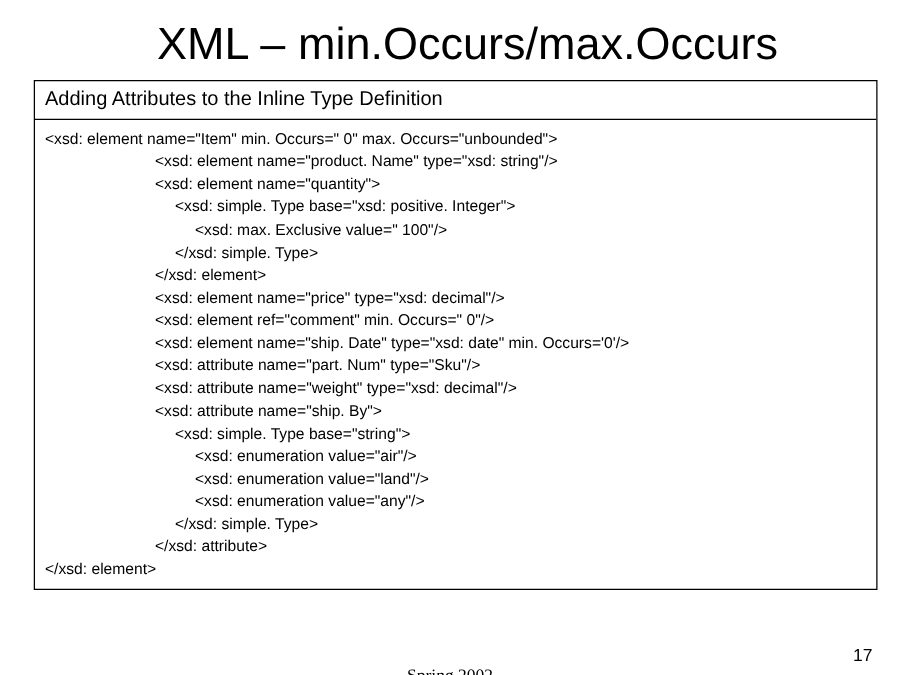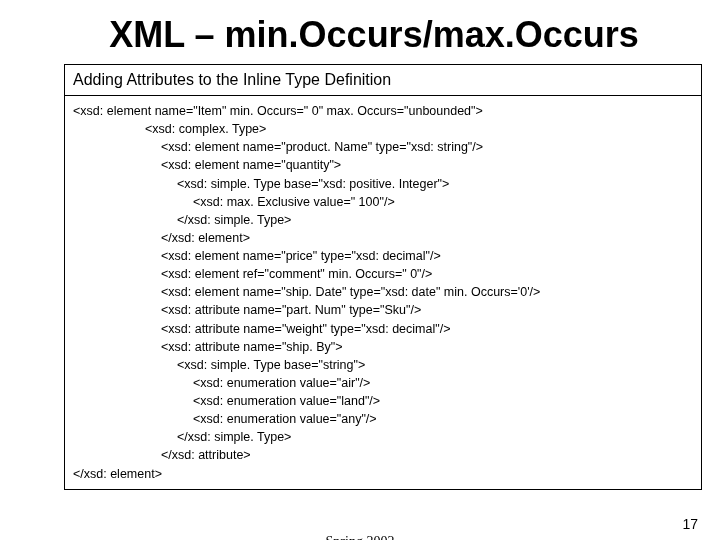--- a/index.html
+++ b/index.html
@@ -13,27 +13,27 @@
   }
   .slide {
     width: 720px;
     height: 540px;
     position: relative;
     box-sizing: border-box;
   }
   .title {
     font-family: "Comic Sans MS", cursive, sans-serif;
     font-size: 36px;
-    font-weight: bold;
+    font-weight: normal;
     text-align: center;
     margin: 14px 0 8px 0;
     padding-left: 28px;
   }
   .box {
-    margin: 0 18px 0 64px;
+    margin: 0 18px 0 27px;
     border: 1px solid #000;
   }
   .box-header {
     border-bottom: 1px solid #000;
     padding: 6px 8px;
     font-size: 16px;
     font-family: Arial, sans-serif;
   }
   .box-body {
     padding: 6px 8px 6px 8px;
@@ -66,21 +66,20 @@
 </head>
 <body>
 
 <div class="slide">
   <div class="title">XML – min.Occurs/max.Occurs</div>
 
   <div class="box">
     <div class="box-header">Adding Attributes to the Inline Type Definition</div>
     <div class="box-body">
       <div class="ind0">&lt;xsd: element name="Item" min. Occurs=" 0" max. Occurs="unbounded"&gt;</div>
-      <div class="ind1">&lt;xsd: complex. Type&gt;</div>
       <div class="ind2">&lt;xsd: element name="product. Name" type="xsd: string"/&gt;</div>
       <div class="ind2">&lt;xsd: element name="quantity"&gt;</div>
       <div class="ind3">&lt;xsd: simple. Type base="xsd: positive. Integer"&gt;</div>
       <div class="ind4">&lt;xsd: max. Exclusive value=" 100"/&gt;</div>
       <div class="ind3">&lt;/xsd: simple. Type&gt;</div>
       <div class="ind2">&lt;/xsd: element&gt;</div>
       <div class="ind2">&lt;xsd: element name="price" type="xsd: decimal"/&gt;</div>
       <div class="ind2">&lt;xsd: element ref="comment" min. Occurs=" 0"/&gt;</div>
       <div class="ind2">&lt;xsd: element name="ship. Date" type="xsd: date" min. Occurs='0'/&gt;</div>
       <div class="ind2">&lt;xsd: attribute name="part. Num" type="Sku"/&gt;</div>

